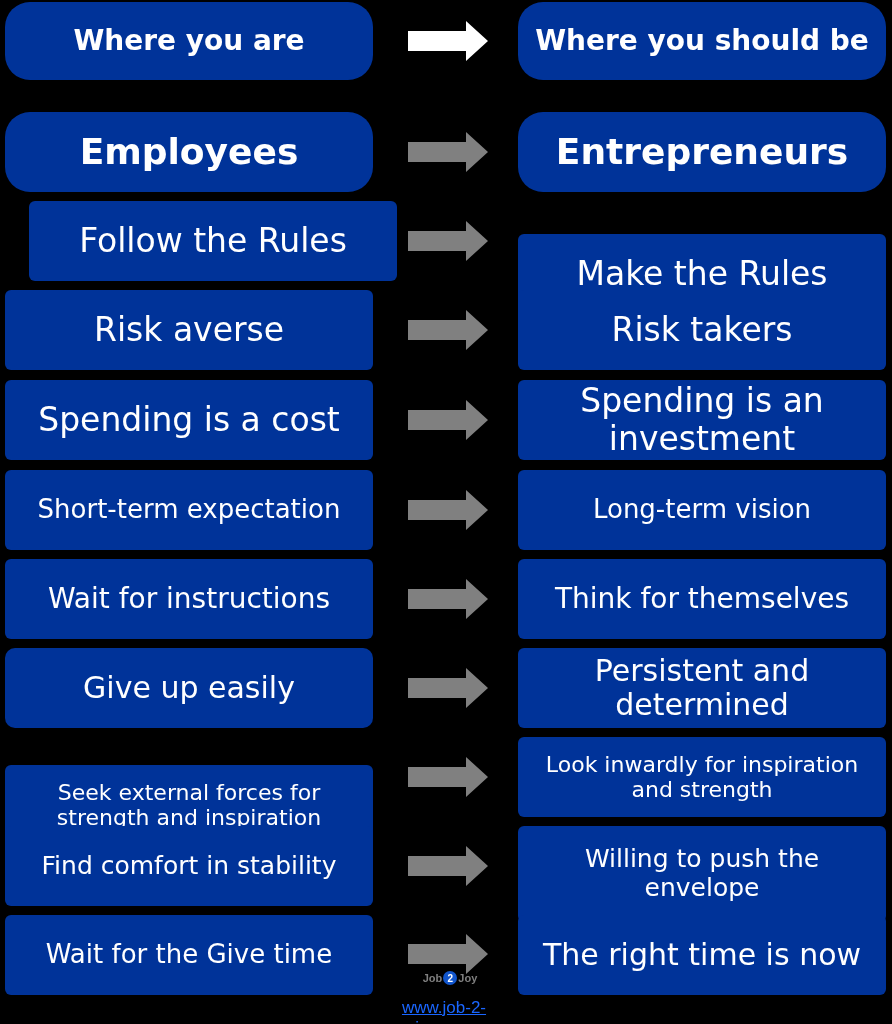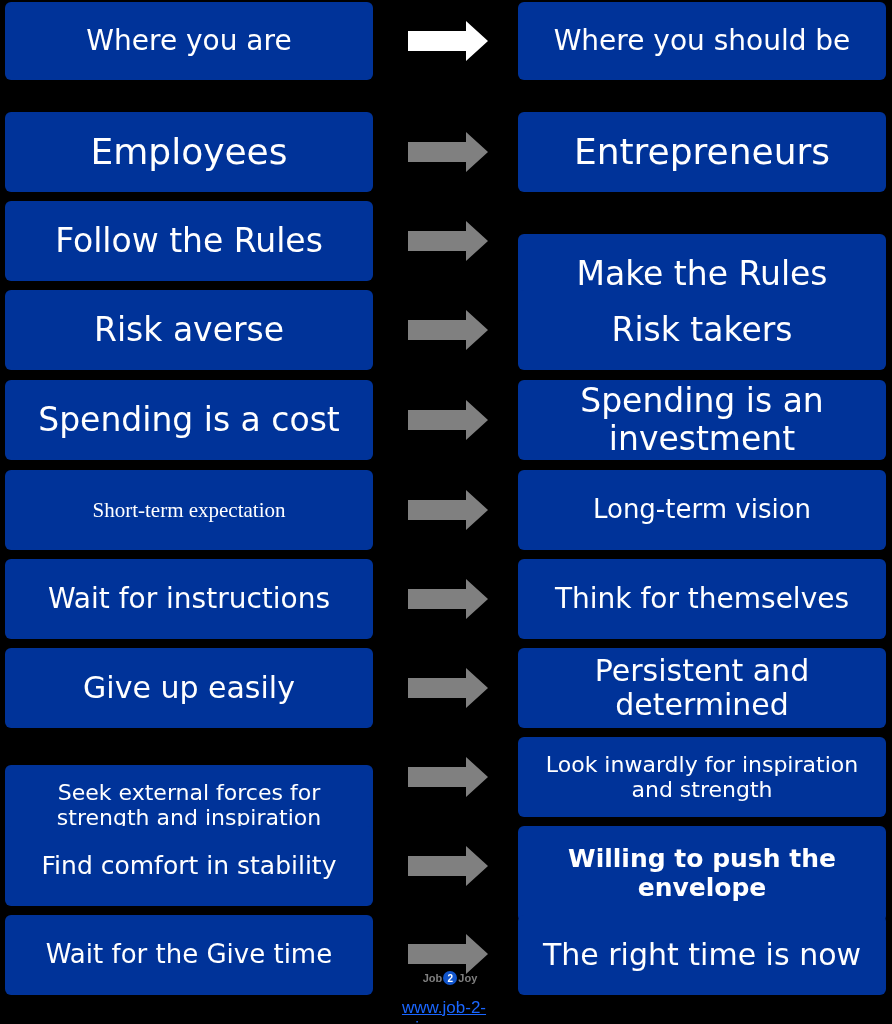--- a/index.html
+++ b/index.html
@@ -10,21 +10,21 @@
     }
     .box {
       position: absolute; background: #003399; color: #ffffff;
       border-radius: 6px; display: flex; align-items: center; justify-content: center;
       text-align: center; line-height: 1.15;
       font-family: "DejaVu Sans", sans-serif;
       box-sizing: border-box; padding: 0 6px;
     }
     .left { left: 5px; width: 368px; }
     .right { left: 518px; width: 368px; }
-    .bold { font-weight: normal; }
+    .bold { font-weight: bold; border-radius: 25px; }
     .arrow { position: absolute; left: 408px; width: 80px; height: 40px; }
     .arrow svg { display: block; }
     .logo {
       position: absolute; left: 400px; top: 968px; width: 100px; height: 20px;
       display: flex; align-items: center; justify-content: center;
       font-family: "Liberation Sans", sans-serif; font-size: 11px; font-weight: bold; color: #7f7f7f;
     }
     .logo .two {
       display: inline-flex; width: 14px; height: 14px; border-radius: 50%;
       background: #1155cc; color: #fff; align-items: center; justify-content: center;
@@ -56,21 +56,21 @@
 </div>
 <div class="arrow" style="top:132px;">
   <svg width="80" height="40" viewBox="0 0 80 40">
       <polygon points="0,10 58,10 58,0 80,20 58,40 58,30 0,30" fill="#808080"></polygon>
     </svg>
 </div>
 <div class="box right bold" style="top:112px;height:80px;font-size:36px;">
   <span>Entrepreneurs</span>
 </div>
 
-<div class="box left" style="top:201px;height:80px;font-size:33px;">
+<div class="box left" style="top:201px;height:80px;font-size:33px;margin-left:24px;">
   <span>Follow the Rules</span>
 </div>
 <div class="arrow" style="top:221px;">
   <svg width="80" height="40" viewBox="0 0 80 40">
       <polygon points="0,10 58,10 58,0 80,20 58,40 58,30 0,30" fill="#808080"></polygon>
     </svg>
 </div>
 <div class="box right" style="top:201px;height:80px;font-size:33px;margin-top:33px;">
   <span>Make the Rules</span>
 </div>
@@ -92,21 +92,21 @@
 </div>
 <div class="arrow" style="top:400px;">
   <svg width="80" height="40" viewBox="0 0 80 40">
       <polygon points="0,10 58,10 58,0 80,20 58,40 58,30 0,30" fill="#808080"></polygon>
     </svg>
 </div>
 <div class="box right" style="top:380px;height:80px;font-size:33px;padding:0 30px;">
   <span>Spending is an investment</span>
 </div>
 
-<div class="box left" style="top:470px;height:80px;font-size:21px;font-family:Liberation Serif, serif;">
+<div class="box left" style="top:470px;height:80px;font-size:26px;">
   <span>Short-term expectation</span>
 </div>
 <div class="arrow" style="top:490px;">
   <svg width="80" height="40" viewBox="0 0 80 40">
       <polygon points="0,10 58,10 58,0 80,20 58,40 58,30 0,30" fill="#808080"></polygon>
     </svg>
 </div>
 <div class="box right" style="top:470px;height:80px;font-size:26px;">
   <span>Long-term vision</span>
 </div>
@@ -116,21 +116,21 @@
 </div>
 <div class="arrow" style="top:579px;">
   <svg width="80" height="40" viewBox="0 0 80 40">
       <polygon points="0,10 58,10 58,0 80,20 58,40 58,30 0,30" fill="#808080"></polygon>
     </svg>
 </div>
 <div class="box right" style="top:559px;height:80px;font-size:28px;">
   <span>Think for themselves</span>
 </div>
 
-<div class="box left" style="top:648px;height:80px;font-size:30px;">
+<div class="box left" style="top:648px;height:80px;font-size:30px;border-radius:10px;">
   <span>Give up easily</span>
 </div>
 <div class="arrow" style="top:668px;">
   <svg width="80" height="40" viewBox="0 0 80 40">
       <polygon points="0,10 58,10 58,0 80,20 58,40 58,30 0,30" fill="#808080"></polygon>
     </svg>
 </div>
 <div class="box right" style="top:648px;height:80px;font-size:30px;padding:0 28px;">
   <span>Persistent and determined</span>
 </div>
@@ -148,21 +148,21 @@
 </div>
 
 <div class="box left" style="top:826px;height:80px;font-size:25px;">
   <span>Find comfort in stability</span>
 </div>
 <div class="arrow" style="top:846px;">
   <svg width="80" height="40" viewBox="0 0 80 40">
       <polygon points="0,10 58,10 58,0 80,20 58,40 58,30 0,30" fill="#808080"></polygon>
     </svg>
 </div>
-<div class="box right" style="top:826px;height:96px;font-size:25px;padding:0 40px;font-weight:bold;">
+<div class="box right" style="top:826px;height:96px;font-size:25px;padding:0 40px;">
   <span>Willing to push the envelope</span>
 </div>
 
 <div class="box left" style="top:915px;height:80px;font-size:26px;">
   <span>Wait for the Give time</span>
 </div>
 <div class="arrow" style="top:934px;">
   <svg width="80" height="40" viewBox="0 0 80 40">
       <polygon points="0,10 58,10 58,0 80,20 58,40 58,30 0,30" fill="#808080"></polygon>
     </svg>

